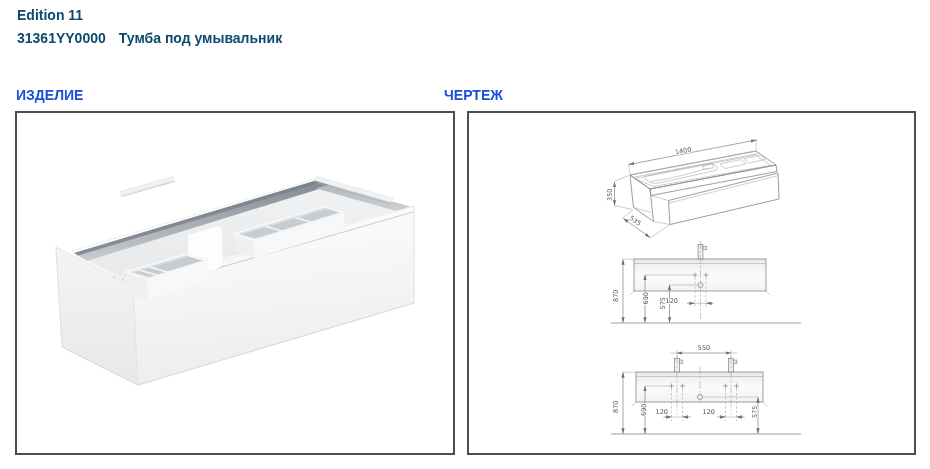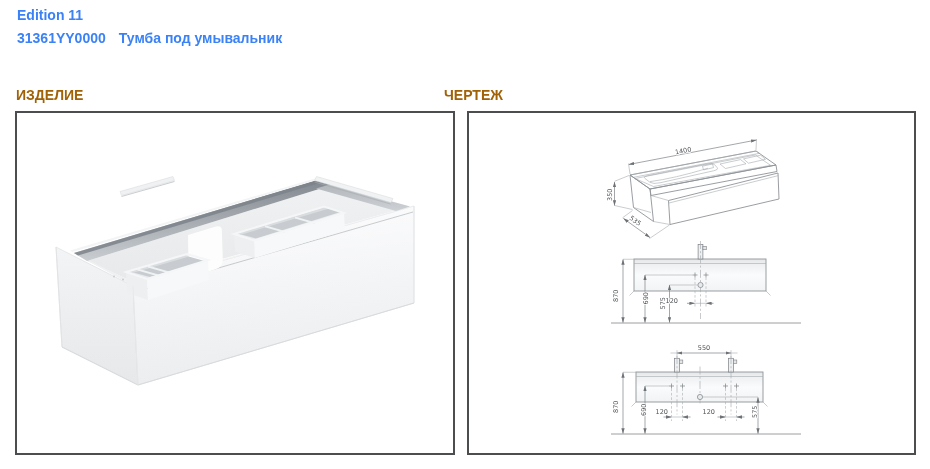--- a/index.html
+++ b/index.html
@@ -1,22 +1,22 @@
 <!DOCTYPE html>
 <html><head>
 <meta charset="utf-8">
 <style>
   html,body{margin:0;padding:0;background:#fff;}
   body{width:930px;height:469px;position:relative;overflow:hidden;
        font-family:"Liberation Sans",sans-serif;}
-  .hdr{position:absolute;left:17px;font-weight:bold;font-size:14px;color:#3b82f6;white-space:nowrap;}
+  .hdr{position:absolute;left:17px;font-weight:bold;font-size:14px;color:#0c4a6e;white-space:nowrap;}
   .hdr1{top:7px;}
   .hdr2{top:30px;text-align:center;}
   .hdr2 .pname{margin-left:13px;}
-  .sec-title{position:absolute;font-weight:bold;font-size:14px;color:#a16207;}
+  .sec-title{position:absolute;font-weight:bold;font-size:14px;color:#1d4ed8;}
   .sec-prod{left:16px;top:87px;}
   .sec-draw{left:444px;top:87px;}
   .panel{position:absolute;border:2px solid #4b4d4f;background:#fff;box-sizing:border-box;}
   .panel-left{left:15px;top:111px;width:440px;height:344px;}
   .panel-right{left:467px;top:111px;width:449px;height:344px;}
   .panel svg{display:block;width:100%;height:100%;}
   .ol{stroke:#8e9397;stroke-width:.9;fill:none;}
   .thin{stroke:#a6abaf;stroke-width:.6;fill:none;}
   .dl{stroke:#7d8185;stroke-width:.7;fill:none;}
   .cl{stroke:#a8acb0;stroke-width:.65;fill:none;stroke-dasharray:8 2.2 2 2.2;}

